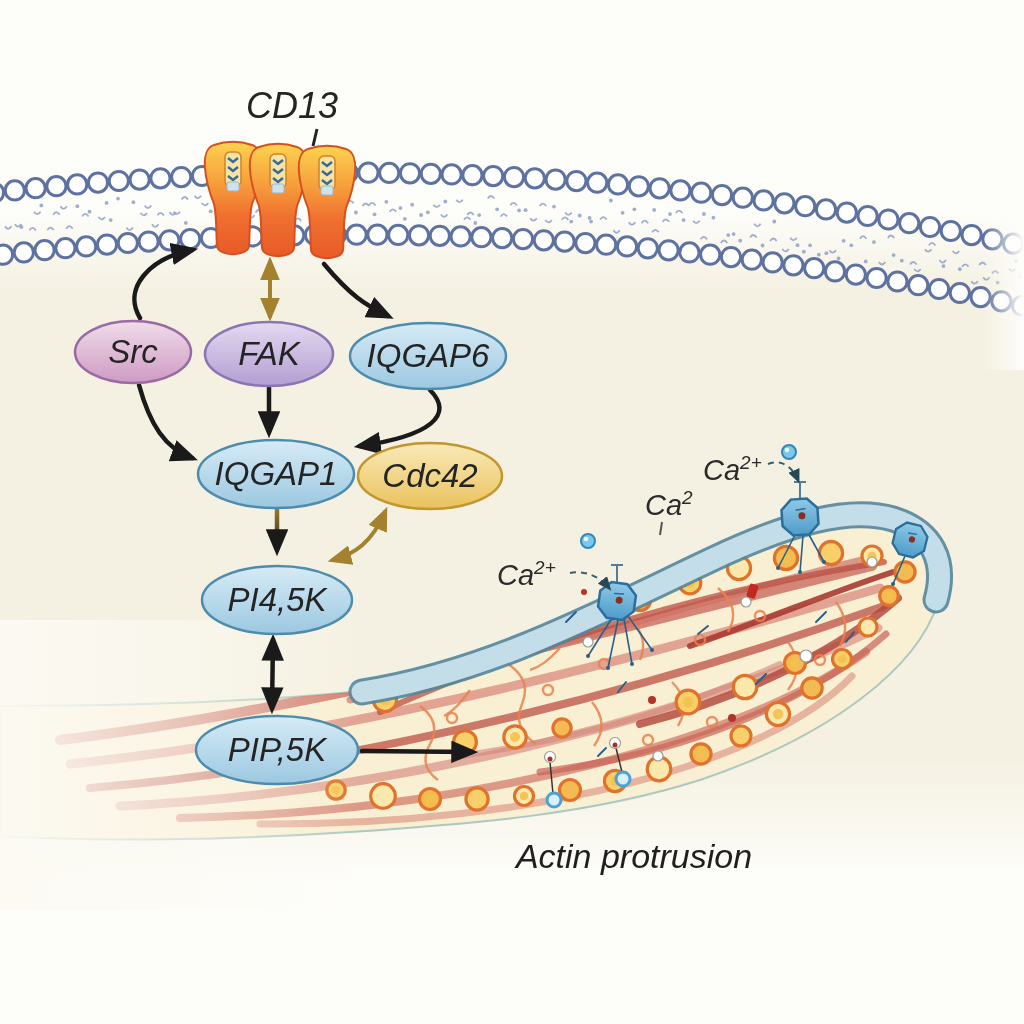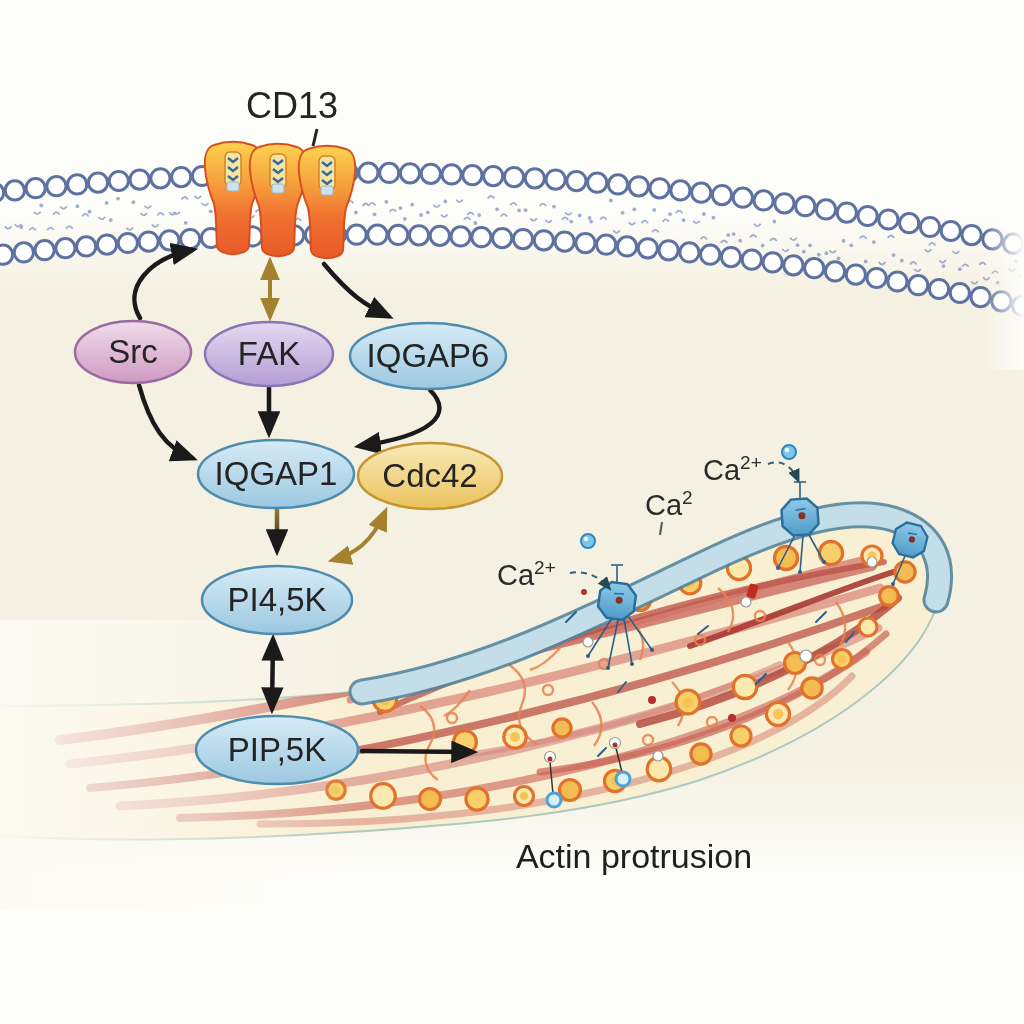--- a/index.html
+++ b/index.html
@@ -1,17 +1,17 @@
 <!DOCTYPE html>
 <html><head>
 <meta charset="utf-8">
 <style>
   html,body{margin:0;padding:0;background:#ffffff;}
   .stage{position:relative;width:1024px;height:1024px;overflow:hidden;background:#1d4ed8;
-         font-family:"Liberation Sans",sans-serif;}
+         font-family:"Liberation Sans",sans-serif;font-style:italic;}
   svg{display:block;}
   text{font-family:"Liberation Sans",sans-serif;}
   .nlabel{font-size:33px;fill:#242424;text-anchor:middle;}
   .cd13{font-size:36px;fill:#242424;text-anchor:middle;}
   .ca{font-size:29px;fill:#2b2b2b;}
   .ca .sup{font-size:19px;}
   .caption{font-size:34px;fill:#1f1f1f;text-anchor:middle;}
   .blk{stroke:#1a1a1a;stroke-width:4.5;fill:none;stroke-linecap:round;}
   .gld{stroke:#a3812e;stroke-width:4;fill:none;stroke-linecap:round;}
   .dsh{stroke:#33616f;stroke-width:2;fill:none;stroke-dasharray:6 5;}

